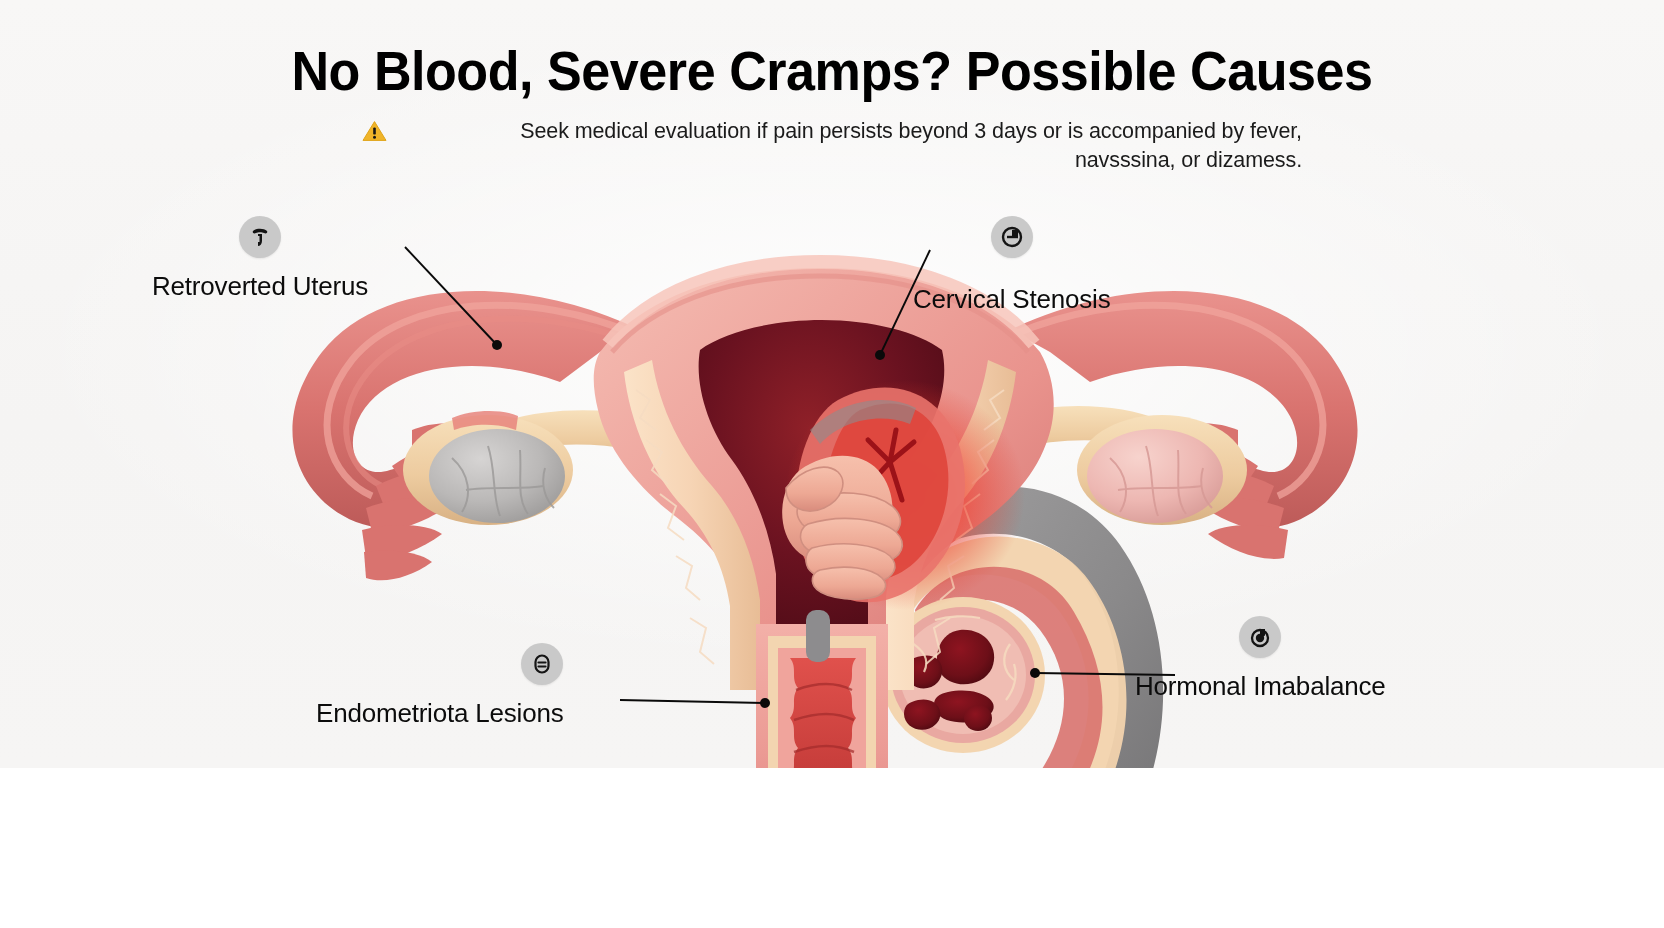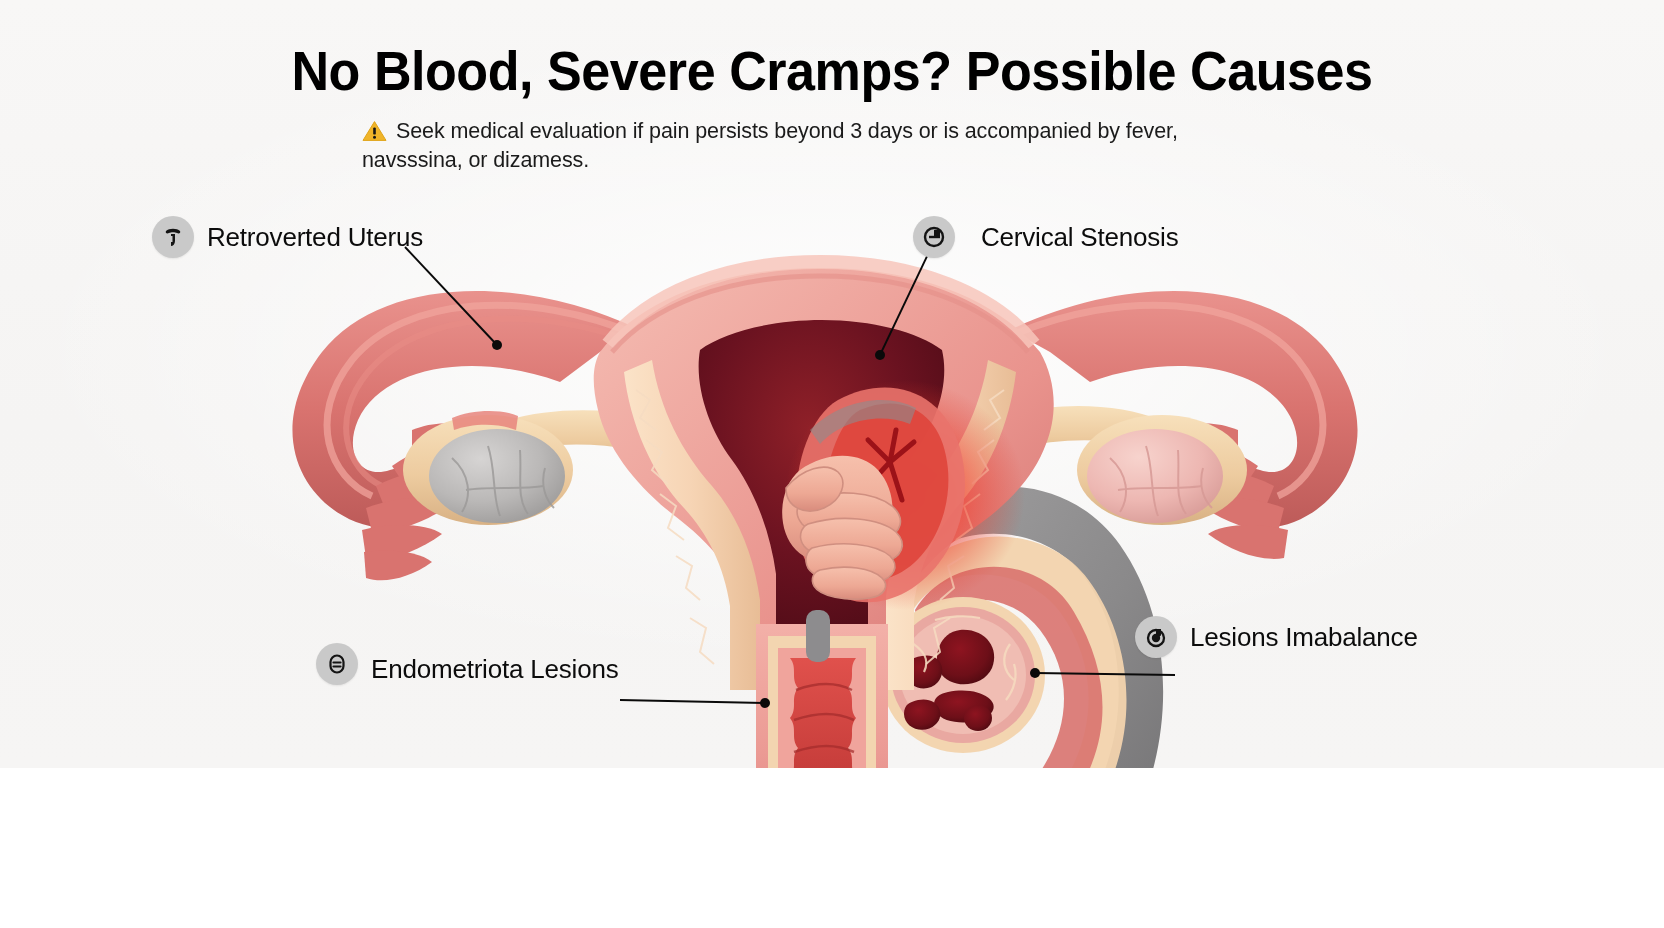--- a/index.html
+++ b/index.html
@@ -55,44 +55,45 @@
     margin-left: auto;
     margin-right: auto;
     font-size: 21.5px;
     color: #1b1b1b;
     line-height: 1.35;
     letter-spacing: -0.1px;
   }
   #subtitle-line1 {
     display: flex;
     align-items: center;
-    justify-content: flex-start;
+    justify-content: space-between;
     gap: 9px;
     white-space: nowrap;
   }
   #subtitle-line2 {
-    text-align: left;
+    text-align: right;
     white-space: nowrap;
   }
   .warn-tri {
     display: inline-block;
     width: 25px;
     height: 22px;
     position: relative;
     flex: 0 0 auto;
   }
   .warn-tri svg { display: block; }
 
   
   .callout {
     position: absolute;
     display: flex;
     align-items: center;
     gap: 13px;
     white-space: nowrap;
+    flex-direction: column;
   }
   .badge {
     width: 42px; height: 42px;
     border-radius: 50%;
     background: #c9c9c9;
     display: flex;
     align-items: center;
     justify-content: center;
     flex: 0 0 auto;
     box-shadow: 0 1px 2px rgba(0,0,0,0.08);
@@ -455,16 +456,16 @@
   </div>
 
   <div class="callout" style="left:1135px; top:616px;">
     <span class="badge">
       <svg viewBox="0 0 26 26" width="26" height="26" xmlns="http://www.w3.org/2000/svg">
         <circle cx="13" cy="14" r="8" fill="none" stroke="#141414" stroke-width="2.3"></circle>
         <path d="M13 5 L 18 5 L 18 11 C 18 12, 17 12.5, 16 12 L 13 10 Z" fill="#141414"></path>
         <circle cx="13" cy="14" r="4.2" fill="#141414"></circle>
       </svg>
     </span>
-    <span class="callout-label">Lesions Imabalance</span>
+    <span class="callout-label">Hormonal Imabalance</span>
   </div>
 
 </div>
 
 </body></html>

